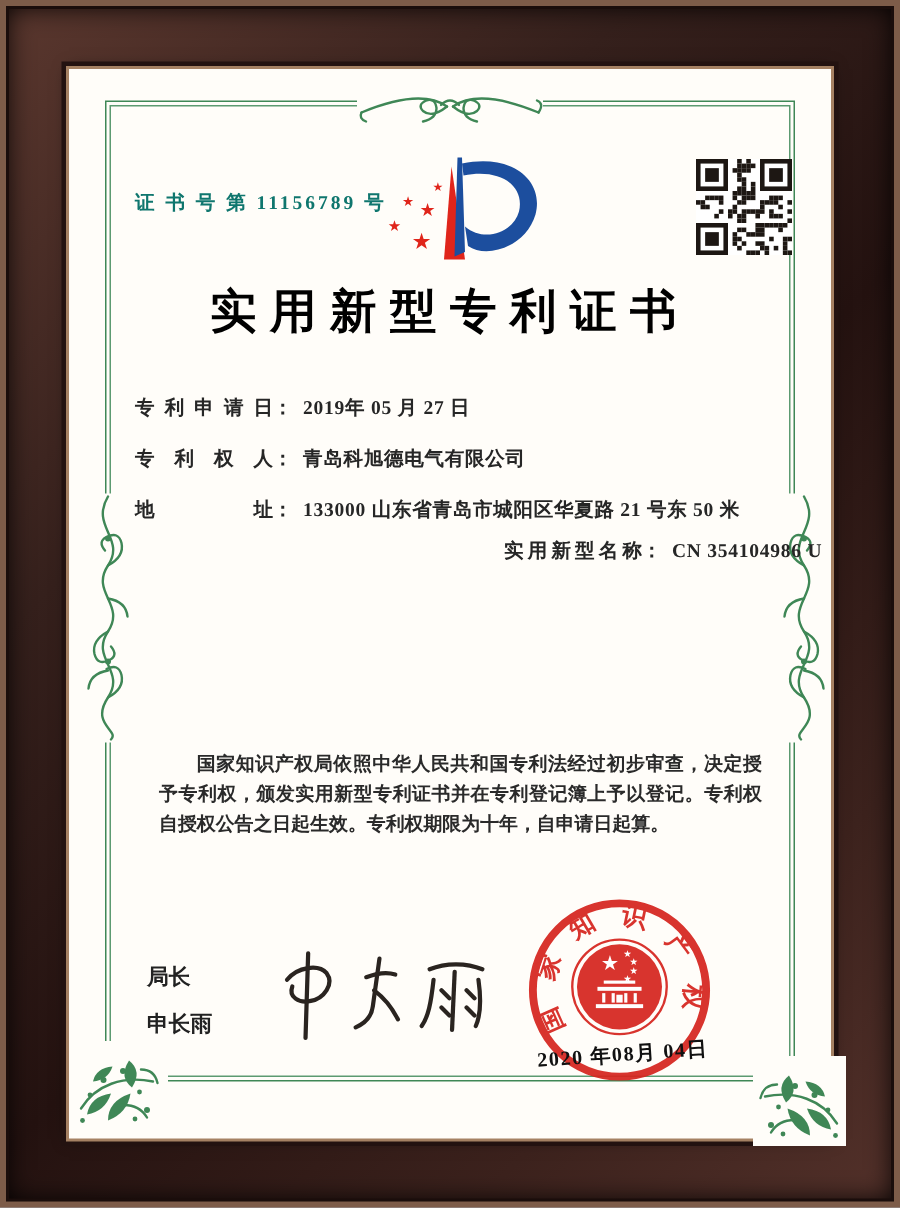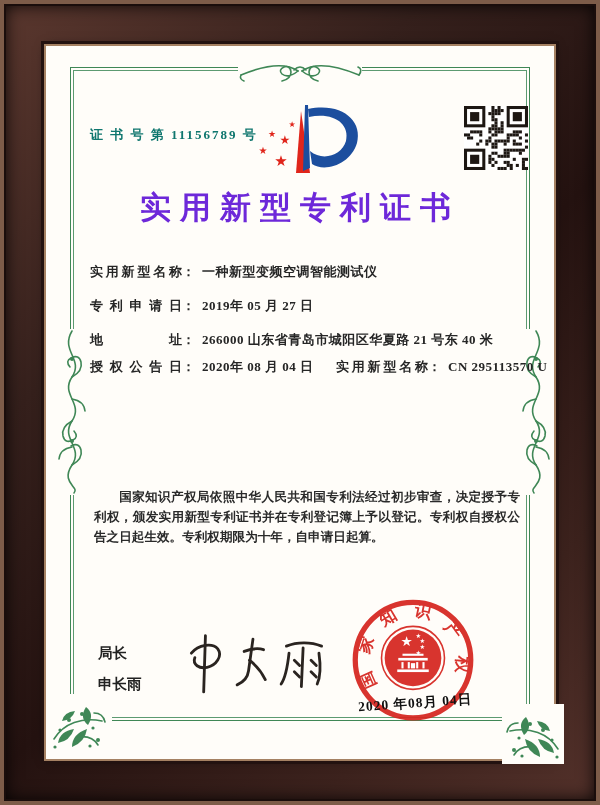--- a/index.html
+++ b/index.html
@@ -30,33 +30,33 @@
   .decor-right{left:472px;top:283px;width:36px;height:166px;}
   .decor-right svg{transform:scaleX(-1);}
   .decor-bl{left:0px;top:648px;width:66px;height:60px;}
   .decor-br{left:456px;top:658px;width:62px;height:60px;}
   .decor-br svg{transform:scaleX(-1);}
   
   .certno{position:absolute;left:44px;top:36px;font-size:13px;font-weight:700;letter-spacing:2px;color:#0f766e;margin-top:44px;}
   .logo{position:absolute;left:193px;top:53px;width:130px;height:88px;}
   .qr{position:absolute;left:418px;top:60px;width:64px;height:64px;}
   .title{position:absolute;left:0;right:0;top:141px;text-align:center;
-         font-size:31px;font-weight:700;letter-spacing:9px;color:#6d28d9;}
+         font-size:31px;font-weight:700;letter-spacing:9px;color:#000000;}
   .fields{position:absolute;left:44px;right:36px;top:218px;font-size:13px;font-weight:700;color:#262626;}
   .frow{line-height:15px;margin-bottom:19px;white-space:nowrap;position:relative;}
   .flabel{display:inline-block;width:92px;text-align:justify;text-align-last:justify;}
   .fcolon{display:inline-block;}
   .fvalue{margin-left:7px;letter-spacing:.5px;}
   .frow-addr{margin-bottom:12px;}
   .grant-right{position:absolute;left:246px;top:0;}
   .bodytext{position:absolute;left:44px;width:434px;top:437px;font-size:12.6px;line-height:20px;
             color:#2a2a2a;text-align:justify;font-weight:600;}
-  .bodytext p{margin:4px;text-indent:2em;}
+  .bodytext p{margin:16px;text-indent:2em;}
   .signer{position:absolute;left:52px;top:598px;font-size:14.5px;font-weight:700;color:#222;line-height:18px;}
-  .signer div{margin-bottom:13px;}
+  .signer div{margin-bottom:13px;font-family:Liberation Mono, monospace;}
   .signature{position:absolute;left:126px;top:578px;width:176px;height:76px;}
   .seal{position:absolute;left:304px;top:551px;width:126px;height:126px;opacity:.93;}
   .sealdate{position:absolute;left:312px;top:647px;width:150px;font-size:13.5px;font-weight:700;
             color:#111;letter-spacing:1px;transform:rotate(-4deg);z-index:3;}
   .g-stroke{stroke:#3f8756;stroke-width:1.6;fill:none;stroke-linecap:round;}
   .g-fill{fill:#3f8756;stroke:none;}
 </style>
 </head>
 <body>
 
@@ -278,34 +278,31 @@
               <rect x="60" y="60" width="3" height="3"></rect>
             </g>
         </g>
       </svg>
     </div>
 
     <div class="title">实用新型专利证书</div>
 
     <div class="fields">
       <div class="frow">
-        <span class="flabel">实用新型名称</span><span class="fcolon">：</span><span class="fvalue">一种新型变频空调智能测试仪</span>
+        <span class="flabel">专利申请日</span><span class="fcolon">：</span><span class="fvalue">2019年 05 月 27 日</span>
       </div>
       <div class="frow">
-        <span class="flabel">专利申请日</span><span class="fcolon">：</span><span class="fvalue">2019年 05 月 27 日</span>
+        <span class="flabel">专利权人</span><span class="fcolon">：</span><span class="fvalue">青岛科旭德电气有限公司</span>
       </div>
       <div class="frow frow-addr">
-        <span class="flabel">地址</span><span class="fcolon">：</span><span class="fvalue">266000 山东省青岛市城阳区华夏路 21 号东 40 米</span>
+        <span class="flabel">地址</span><span class="fcolon">：</span><span class="fvalue">133000 山东省青岛市城阳区华夏路 21 号东 50 米</span>
       </div>
       <div class="frow">
-        <span>
-          <span class="flabel">授权公告日</span><span class="fcolon">：</span><span class="fvalue">2020年 08 月 04 日</span>
-        </span>
         <span class="grant-right">
-          <span class="flabel">实用新型名称</span><span class="fcolon">：</span><span class="fvalue">CN 295113570 U</span>
+          <span class="flabel">实用新型名称</span><span class="fcolon">：</span><span class="fvalue">CN 354104986 U</span>
         </span>
       </div>
     </div>
 
     <div class="bodytext">
       <p>国家知识产权局依照中华人民共和国专利法经过初步审查，决定授予专利权，颁发实用新型专利证书并在专利登记簿上予以登记。专利权自授权公告之日起生效。专利权期限为十年，自申请日起算。</p>
     </div>
 
     <div class="signer">
       <div>局长</div>

